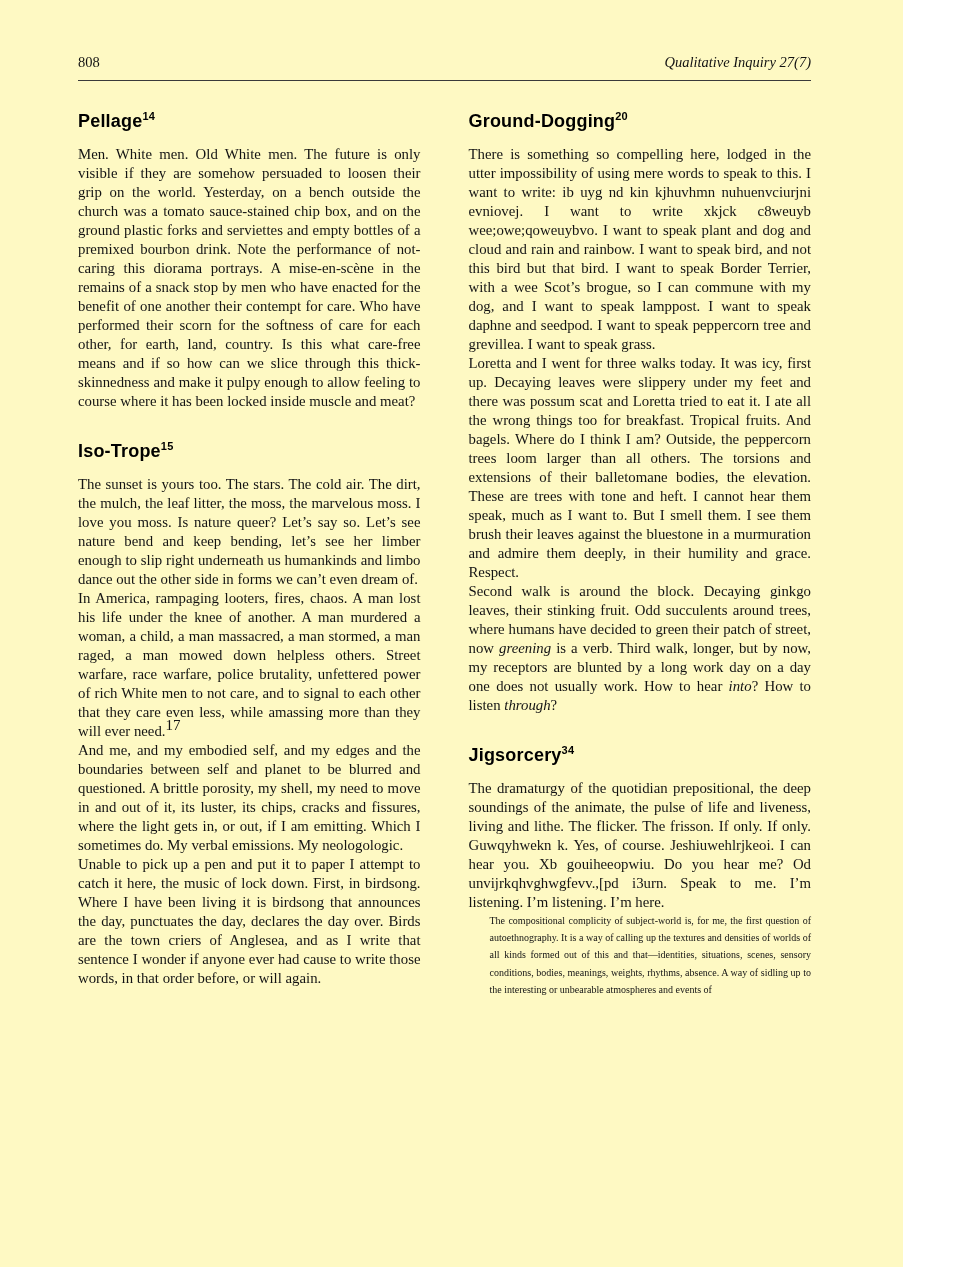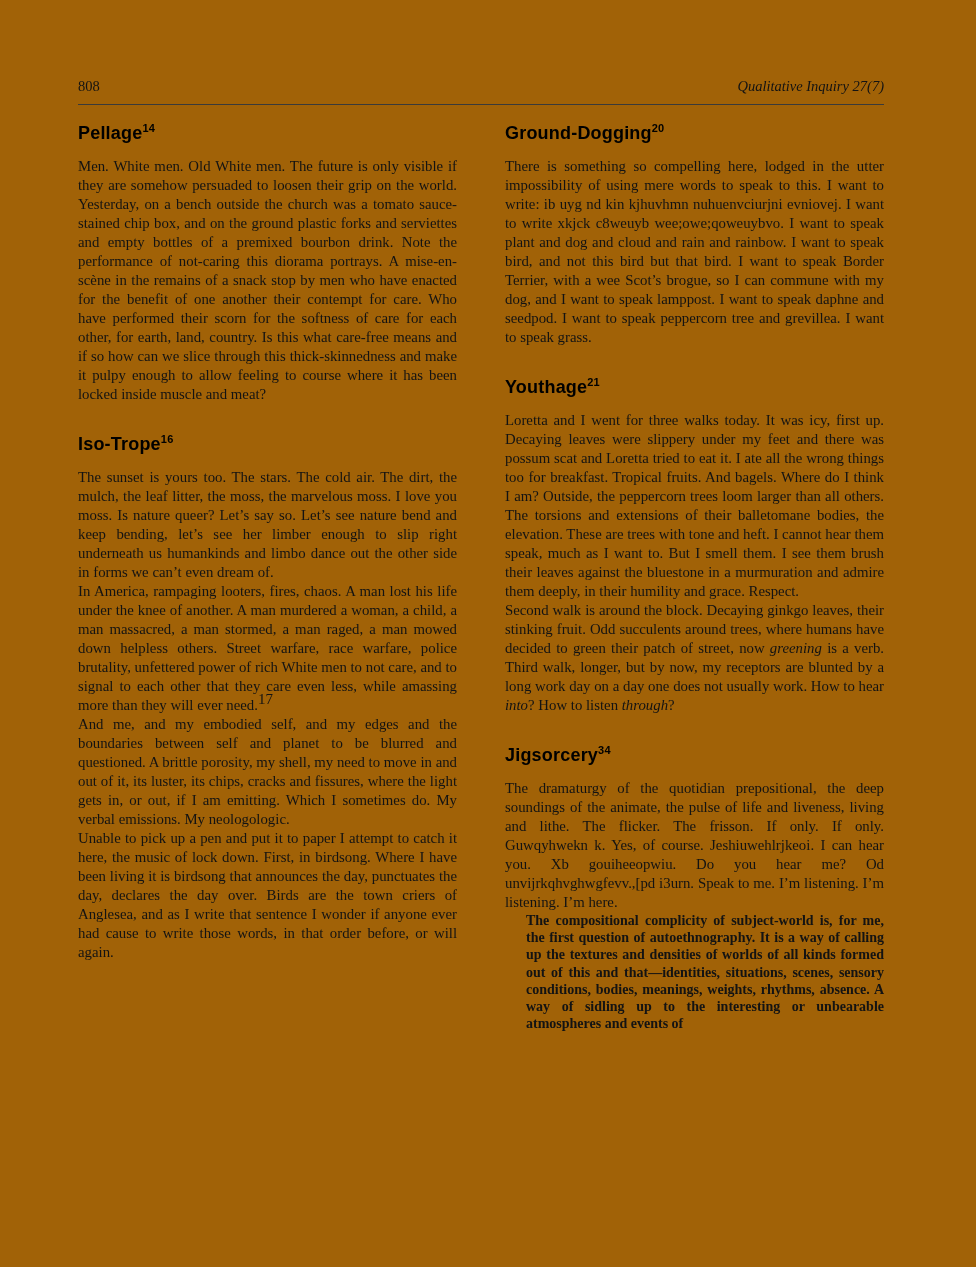--- a/index.html
+++ b/index.html
@@ -1,43 +1,43 @@
 <!DOCTYPE html>
 <html lang="en"><head>
 <meta charset="utf-8">
 <style>
   * { box-sizing: border-box; }
   html, body { margin: 0; padding: 0; background: #ffffff; }
   .page {
     position: relative;
-    width: 976px;
+    width: 903px;
     height: 1267px;
-    background: #a16207;
+    background: #fef9c3;
     padding: 54px 92px 36px 78px;
     font-family: "Liberation Serif", serif;
     color: #131313;
     overflow: hidden;
   }
   .page-header {
     display: flex;
     justify-content: space-between;
     align-items: baseline;
     font-size: 14.5px;
   }
   .page-number { font-style: normal; }
-  .journal-title { font-style: italic; margin-top: 24px; }
+  .journal-title { font-style: italic; }
   .header-rule {
     border: 0;
     border-top: 1.4px solid #3a3a3a;
     margin: 9px 0 0 0;
   }
   .columns {
     display: flex;
     gap: 48px;
-    margin-top: 14px;
+    margin-top: 26px;
   }
   .col { flex: 1 1 0; min-width: 0; }
   section { display: block; }
   h2.sec-title {
     font-family: "Liberation Sans", sans-serif;
     font-size: 18px;
     font-weight: 700;
     color: #000000;
     letter-spacing: 0.2px;
     margin: 30px 0 13px 0;
@@ -56,64 +56,62 @@
     hyphens: auto;
     -webkit-hyphens: auto;
   }
   p.body-para sup {
     font-size: 15px;
     line-height: 0;
   }
   p.body-para em, p.extract em { font-style: italic; }
   p.extract {
     margin: 0 0 0 21px;
-    font-size: 14px;
+    font-size: 10px;
     line-height: 17.2px;
     text-align: justify;
     hyphens: auto;
-    font-weight: bold;
     -webkit-hyphens: auto;
   }
 </style>
 </head>
 <body>
 
 <div class="page">
   <header class="page-header">
     <span class="page-number">808</span>
     <span class="journal-title">Qualitative Inquiry 27(7)</span>
   </header>
   <hr class="header-rule">
   <main class="columns">
     <div class="col" id="col-left">
         <section>
           <h2 class="sec-title"><span>Pellage</span><sup class="title-note">14</sup></h2>
           <p class="body-para"><span>Men. White men. Old White men. The future is only visible if they are somehow persuaded to loosen their grip on the world. Yesterday, on a bench outside the church was a tomato sauce-stained chip box, and on the ground plastic forks and serviettes and empty bottles of a premixed bourbon drink. Note the performance of not-caring this diorama portrays. A mise-en-scène in the remains of a snack stop by men who have enacted for the benefit of one another their contempt for care. Who have performed their scorn for the softness of care for each other, for earth, land, country. Is this what care-free means and if so how can we slice through this thick-skinnedness and make it pulpy enough to allow feeling to course where it has been locked inside muscle and meat?</span></p>
         </section>
         <section>
-          <h2 class="sec-title"><span>Iso-Trope</span><sup class="title-note">16</sup></h2>
+          <h2 class="sec-title"><span>Iso-Trope</span><sup class="title-note">15</sup></h2>
           <p class="body-para"><span>The sunset is yours too. The stars. The cold air. The dirt, the mulch, the leaf litter, the moss, the marvelous moss. I love you moss. Is nature queer? Let’s say so. Let’s see nature bend and keep bending, let’s see her limber enough to slip right underneath us humankinds and limbo dance out the other side in forms we can’t even dream of.</span></p>
         </section>
         <section>
           <p class="body-para"><span>In America, rampaging looters, fires, chaos. A man lost his life under the knee of another. A man murdered a woman, a child, a man massacred, a man stormed, a man raged, a man mowed down helpless others. Street warfare, race warfare, police brutality, unfettered power of rich White men to not care, and to signal to each other that they care even less, while amassing more than they will ever need.</span><sup>17</sup></p>
         </section>
         <section>
           <p class="body-para"><span>And me, and my embodied self, and my edges and the boundaries between self and planet to be blurred and questioned. A brittle porosity, my shell, my need to move in and out of it, its luster, its chips, cracks and fissures, where the light gets in, or out, if I am emitting. Which I sometimes do. My verbal emissions. My neologologic.</span></p>
         </section>
         <section>
           <p class="body-para"><span>Unable to pick up a pen and put it to paper I attempt to catch it here, the music of lock down. First, in birdsong. Where I have been living it is birdsong that announces the day, punctuates the day, declares the day over. Birds are the town criers of Anglesea, and as I write that sentence I wonder if anyone ever had cause to write those words, in that order before, or will again.</span></p>
         </section>
       </div>
     <div class="col" id="col-right">
         <section>
           <h2 class="sec-title"><span>Ground-Dogging</span><sup class="title-note">20</sup></h2>
           <p class="body-para"><span>There is something so compelling here, lodged in the utter impossibility of using mere words to speak to this. I want to write: ib uyg nd kin kjhuvhmn nuhuenvciurjni evniovej. I want to write xkjck c8weuyb wee;owe;qoweuybvo. I want to speak plant and dog and cloud and rain and rainbow. I want to speak bird, and not this bird but that bird. I want to speak Border Terrier, with a wee Scot’s brogue, so I can commune with my dog, and I want to speak lamppost. I want to speak daphne and seedpod. I want to speak peppercorn tree and grevillea. I want to speak grass.</span></p>
         </section>
         <section>
-          <h2 class="sec-title"><span>Youthage</span><sup class="title-note">21</sup></h2>
           <p class="body-para"><span>Loretta and I went for three walks today. It was icy, first up. Decaying leaves were slippery under my feet and there was possum scat and Loretta tried to eat it. I ate all the wrong things too for breakfast. Tropical fruits. And bagels. Where do I think I am? Outside, the peppercorn trees loom larger than all others. The torsions and extensions of their balletomane bodies, the elevation. These are trees with tone and heft. I cannot hear them speak, much as I want to. But I smell them. I see them brush their leaves against the bluestone in a murmuration and admire them deeply, in their humility and grace. Respect.</span></p>
         </section>
         <section>
           <p class="body-para"><span>Second walk is around the block. Decaying ginkgo leaves, their stinking fruit. Odd succulents around trees, where humans have decided to green their patch of street, now </span><em>greening</em><span> is a verb. Third walk, longer, but by now, my receptors are blunted by a long work day on a day one does not usually work. How to hear </span><em>into</em><span>? How to listen </span><em>through</em><span>?</span></p>
         </section>
         <section>
           <h2 class="sec-title"><span>Jigsorcery</span><sup class="title-note">34</sup></h2>
           <p class="body-para"><span>The dramaturgy of the quotidian prepositional, the deep soundings of the animate, the pulse of life and liveness, living and lithe. The flicker. The frisson. If only. If only. Guwqyhwekn k. Yes, of course. Jeshiuwehlrjkeoi. I can hear you. Xb gouiheeopwiu. Do you hear me? Od unvijrkqhvghwgfevv.,[pd i3urn. Speak to me. I’m listening. I’m listening. I’m here.</span></p>
         </section>
         <section>

